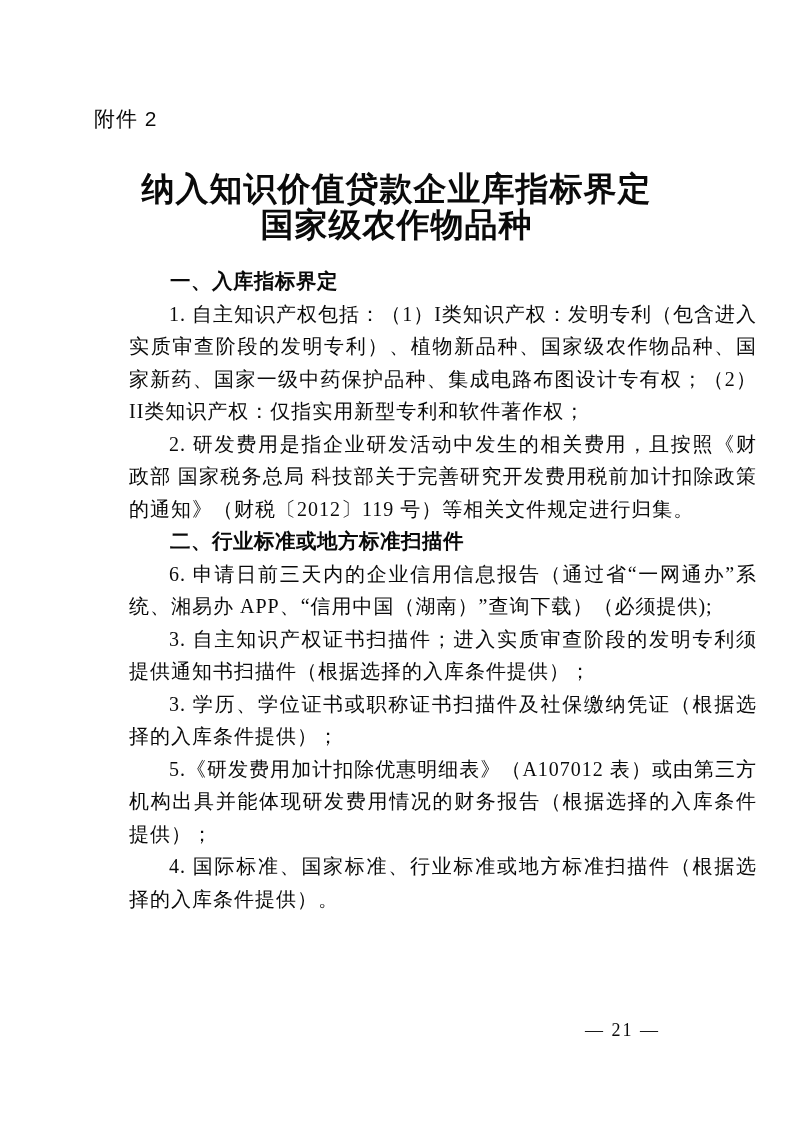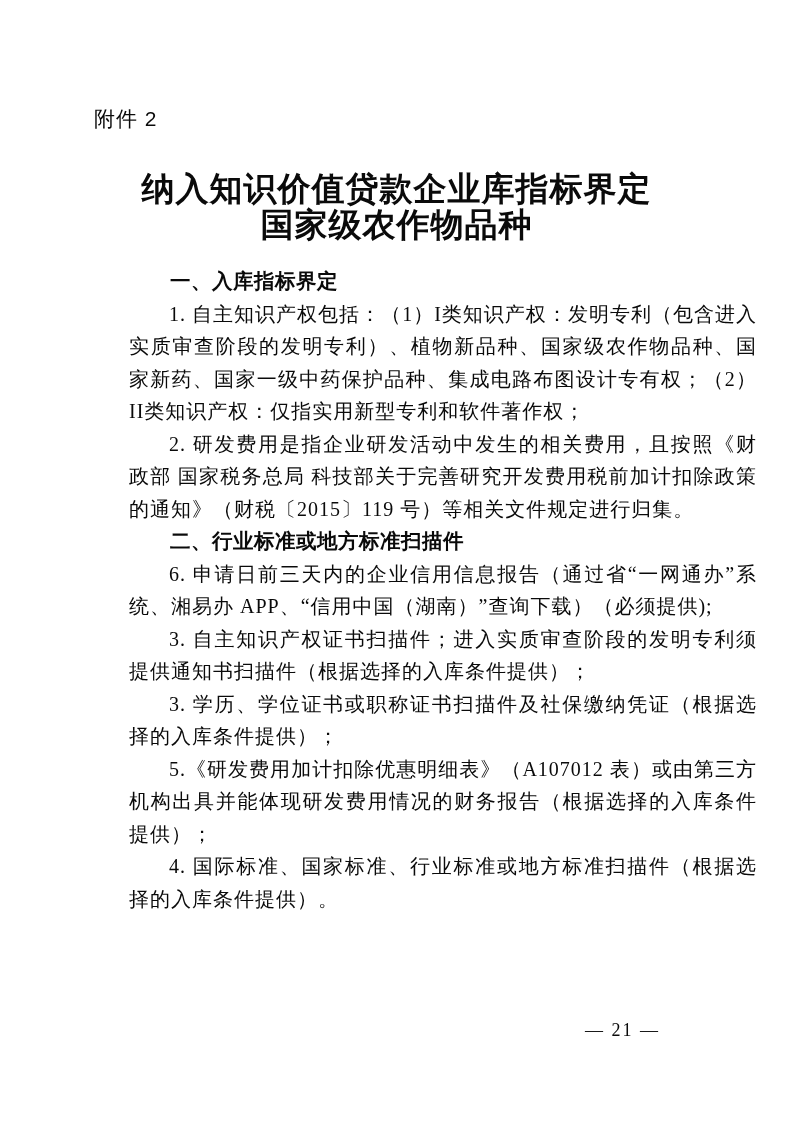--- a/index.html
+++ b/index.html
@@ -82,21 +82,21 @@
     <span>纳入知识价值贷款企业库指标界定</span><br>
     <span>国家级农作物品种</span>
   </h1>
 
   <div class="body-text">
 
     <h2 class="section-heading">一、入库指标界定</h2>
 
     <p class="para">1. 自主知识产权包括：（1）I类知识产权：发明专利（包含进入实质审查阶段的发明专利）、植物新品种、国家级农作物品种、国家新药、国家一级中药保护品种、集成电路布图设计专有权；（2）II类知识产权：仅指实用新型专利和软件著作权；</p>
 
-    <p class="para">2. 研发费用是指企业研发活动中发生的相关费用，且按照《财政部 国家税务总局 科技部关于完善研究开发费用税前加计扣除政策的通知》（财税〔2015〕119 号）等相关文件规定进行归集。</p>
+    <p class="para">2. 研发费用是指企业研发活动中发生的相关费用，且按照《财政部 国家税务总局 科技部关于完善研究开发费用税前加计扣除政策的通知》（财税〔2012〕119 号）等相关文件规定进行归集。</p>
 
     <h2 class="section-heading">二、行业标准或地方标准扫描件</h2>
 
 
     <p class="para">6. 申请日前三天内的企业信用信息报告（通过省“一网通办”系统、湘易办 APP、“信用中国（湖南）”查询下载）（必须提供);</p>
 
     <p class="para">3. 自主知识产权证书扫描件；进入实质审查阶段的发明专利须提供通知书扫描件（根据选择的入库条件提供）；</p>
 
     <p class="para">3. 学历、学位证书或职称证书扫描件及社保缴纳凭证（根据选择的入库条件提供）；</p>
 

